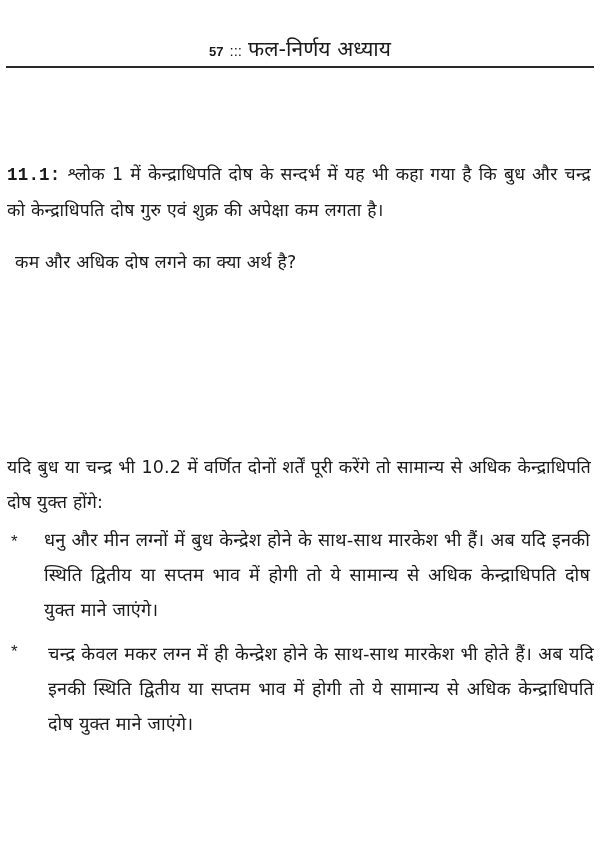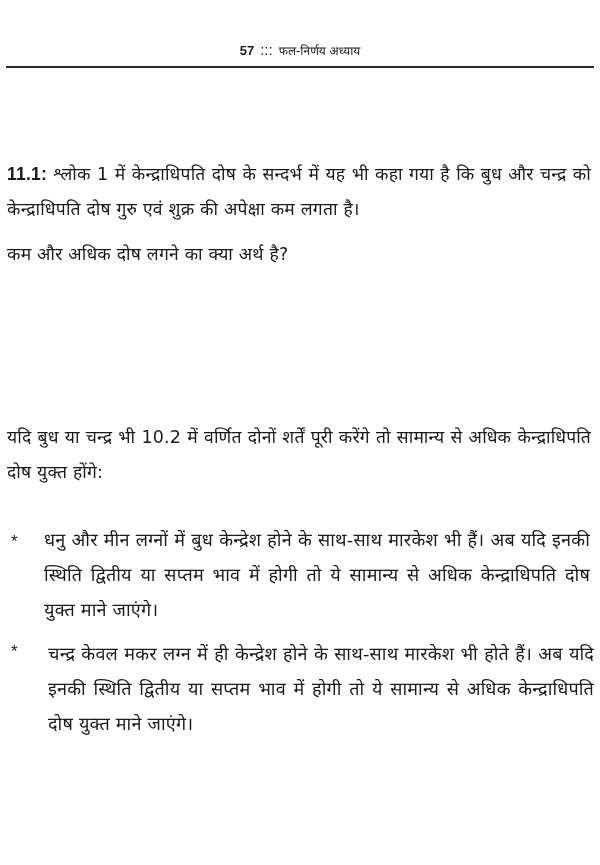--- a/index.html
+++ b/index.html
@@ -36,21 +36,21 @@
       font-family: "Liberation Sans", sans-serif;
       font-weight: bold;
       font-size: 13px;
     }
     .sep {
       margin: 0 6px;
       font-family: "Liberation Sans", sans-serif;
       font-size: 15px;
     }
     .chapter {
-      font-size: 12px;
+      font-size: 21px;
     }
     .rule {
       position: absolute;
       top: 66px;
       left: 6px;
       width: 588px;
       height: 2px;
       background: #2a2a2a;
     }
     .body-text {
@@ -59,23 +59,23 @@
       width: 584px;
       font-size: 17.5px;
       line-height: 35px;
       text-align: justify;
       letter-spacing: 0.2px;
     }
     .p1 { top: 74px; }
     .p2 { top: 157px; }
     .p3 { top: 237px; }
     .p4 { top: 286px; }
-    .p5 { top: 420px; }
+    .p5 { top: 450px; }
     .bold-num {
-      font-family: Liberation Sans, sans-serif;
+      font-family: Liberation Mono, monospace;
       font-weight: bold;
     }
     .bullet-item {
       position: absolute;
       left: 7px;
       width: 584px;
     }
     .b1 { top: 522px; }
     .b2 { top: 632px; }
     .bullet-mark {
@@ -103,21 +103,21 @@
 
   <div class="running-head">
     <span class="page-number">57</span><span class="sep">:::</span><span class="chapter">फल-निर्णय अध्याय</span>
   </div>
 
   <div class="rule"></div>
 
 
   <p class="body-text p2" style="margin:0"><span class="bold-num">11.1:</span><span> श्लोक 1 में केन्द्राधिपति दोष के सन्दर्भ में यह भी कहा गया है कि बुध और चन्द्र को केन्द्राधिपति दोष गुरु एवं शुक्र की अपेक्षा कम लगता है।</span></p>
 
-  <p class="body-text p3" style="margin:0">कम और अधिक दोष लगने का क्या अर्थ है?</p>
+  <p class="body-text p3" style="margin:8px">कम और अधिक दोष लगने का क्या अर्थ है?</p>
 
 
   <p class="body-text p5" style="margin:0">यदि बुध या चन्द्र भी 10.2 में वर्णित दोनों शर्तें पूरी करेंगे तो सामान्य से अधिक केन्द्राधिपति दोष युक्त होंगे:</p>
 
   <div class="bullet-item b1">
     <span class="bullet-mark">*</span>
     <p class="bullet-text" style="margin:0">धनु और मीन लग्नों में बुध केन्द्रेश होने के साथ-साथ मारकेश भी हैं। अब यदि इनकी स्थिति द्वितीय या सप्तम भाव में होगी तो ये सामान्य से अधिक केन्द्राधिपति दोष युक्त माने जाएंगे।</p>
   </div>
 
   <div class="bullet-item b2">

